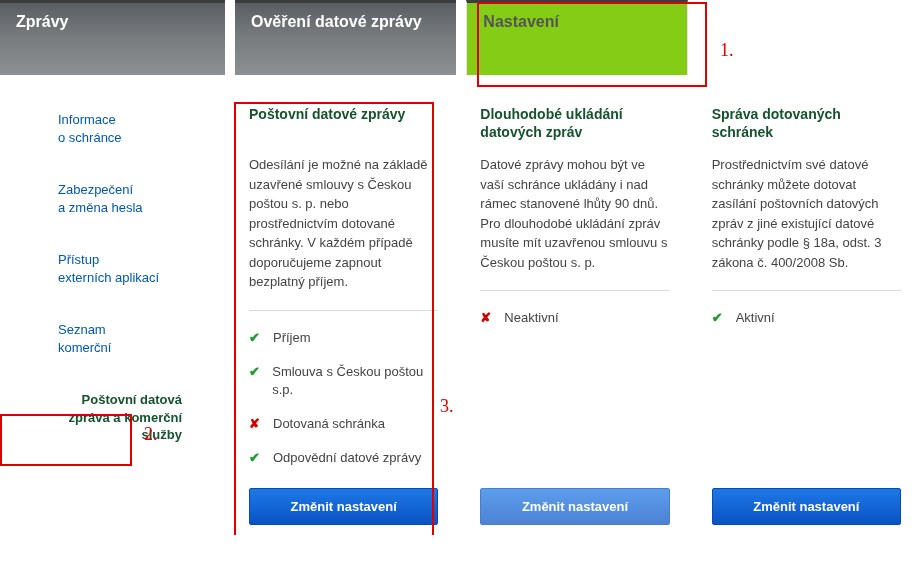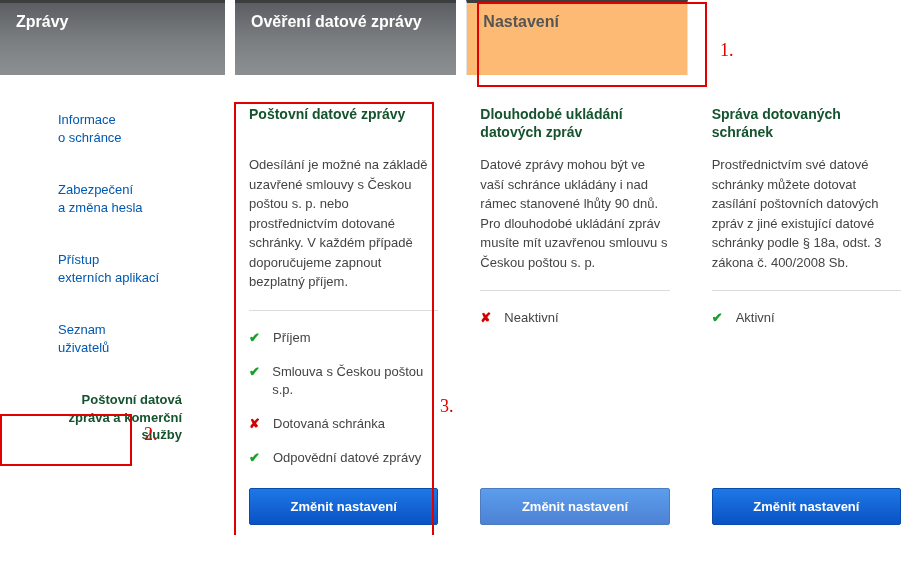--- a/index.html
+++ b/index.html
@@ -19,21 +19,21 @@
     position: relative;
     background: linear-gradient(to bottom, #5a5e62 0%, #7a7d80 50%, #8d9093 100%);
     border-top: 3px solid #3b3d3f;
     padding: 10px 16px;
     height: 75px;
     color: #fff;
     font-weight: bold;
     font-size: 16px;
   }
   .tab-header.active {
-    background: #fdba74;
+    background: #84cc16;
     color: #555;
     border-top: 3px solid #3b3d3f;
     border-left: 1px solid #e3e3e3;
     border-right: 1px solid #e3e3e3;
   }
 
   .sidebar-nav { padding: 30px 6px 0 6px; margin-left: 46px; }
   .sidebar-link {
     display: block;
     color: #0058b0;
@@ -106,21 +106,21 @@
       <span>Zprávy</span>
     </div>
     <nav class="sidebar-nav">
       <a href="#" class="sidebar-link"><span style="white-space:pre-line">Informace
 o schránce</span></a>
       <a href="#" class="sidebar-link"><span style="white-space:pre-line">Zabezpečení
 a změna hesla</span></a>
       <a href="#" class="sidebar-link"><span style="white-space:pre-line">Přístup
 externích aplikací</span></a>
       <a href="#" class="sidebar-link"><span style="white-space:pre-line">Seznam
-uživatelů</span></a>
+komerční</span></a>
       <a href="#" class="sidebar-link current"><span>Poštovní datová zpráva a komerční služby</span></a>
     </nav>
   </div>
 
   <div class="col panel">
     <div class="tab-header">
       <span>Ověření datové zprávy</span>
     </div>
     <div class="panel-body">
       <div class="panel-title">Poštovní datové zprávy</div>

